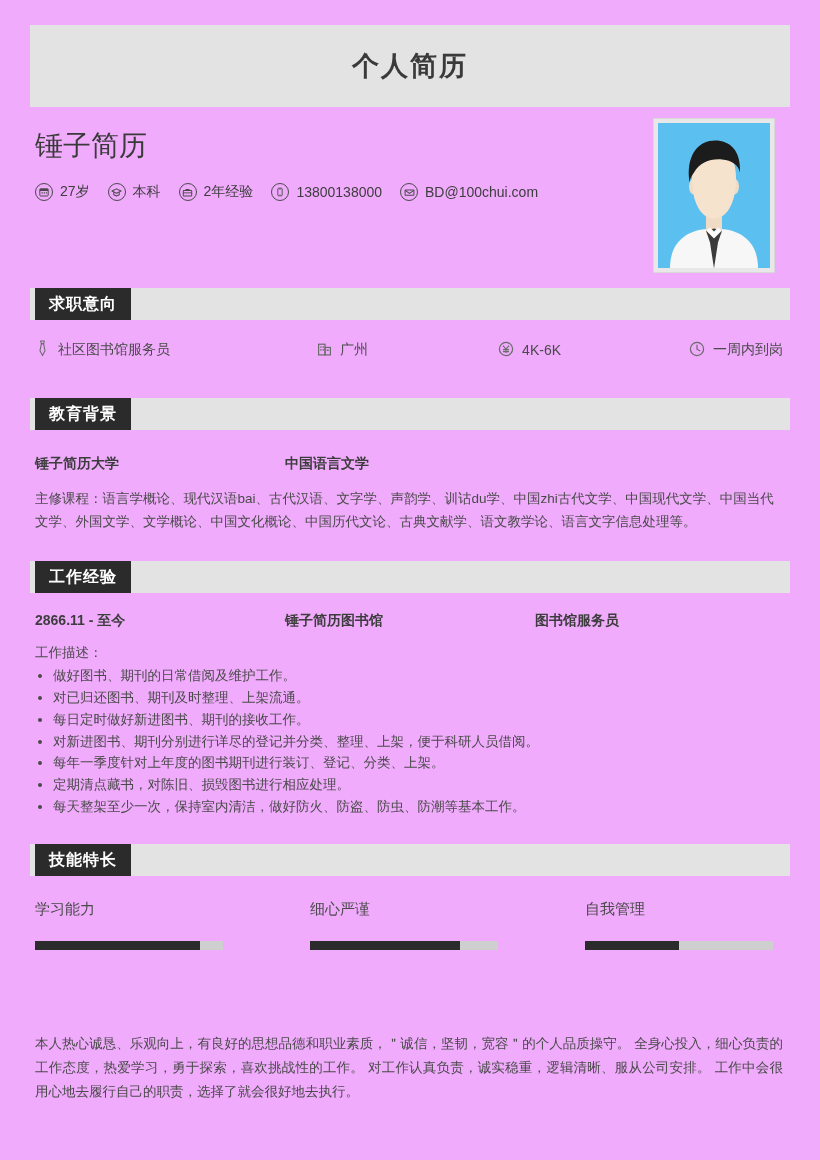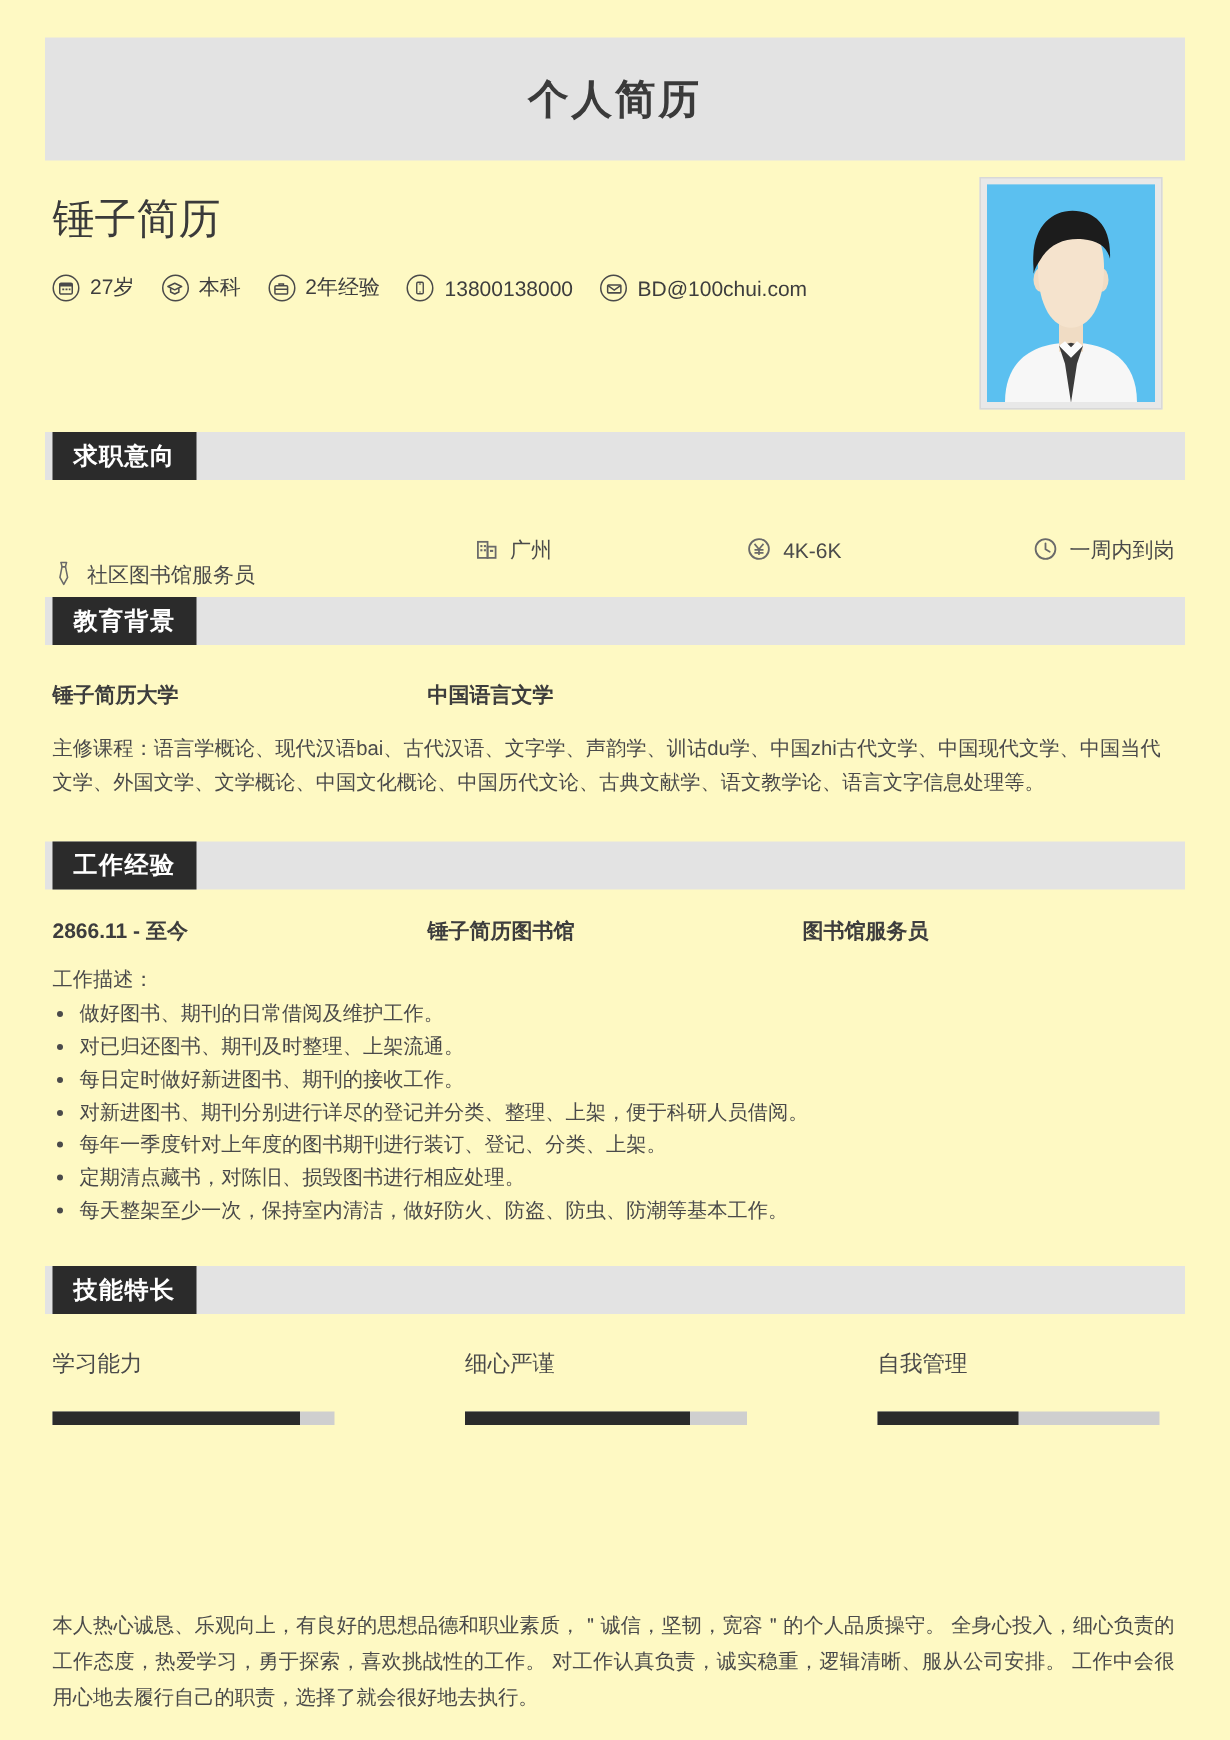--- a/index.html
+++ b/index.html
@@ -3,21 +3,21 @@
 <meta charset="utf-8">
 <style>
   * { box-sizing: border-box; margin: 0; padding: 0; }
   html, body {
     width: 820px; height: 1160px;
     background: #ffffff;
     font-family: "Liberation Sans", "DejaVu Sans", sans-serif;
     color: #3d3d3d;
     overflow: hidden;
   }
-  .page { position: relative; width: 820px; height: 1160px; background:#fef9c3; }
+  .page { position: relative; width: 820px; height: 1160px; background:#f0abfc; }
 
   
   .title-banner {
     position: absolute; left: 30px; top: 25px;
     width: 760px; height: 82px;
     background: #e3e3e3;
     display: flex; align-items: center; justify-content: center;
   }
   .title-banner .title-text {
     font-size: 27px; font-weight: bold; color: #3a3a3a; letter-spacing: 2px;
@@ -62,21 +62,21 @@
   .row-cols { display: flex; font-size: 14px; font-weight: bold; color: #3d3d3d; }
   .col-a { width: 250px; }
   .col-b { width: 250px; }
   .col-c { flex: 1; }
   .body-text { font-size: 13.5px; line-height: 1.72; color: #4a4a4a; }
 
   
   .intent-row { display: flex; align-items: center; font-size: 14px; color: #4a4a4a; }
   .intent-item { display: flex; align-items: center; gap: 8px; }
   .intent-item .txt { white-space: nowrap; }
-  .intent-i1 { width: 288px; margin-top: 34px; }
+  .intent-i1 { width: 288px; }
   .intent-i2 { width: 185px; }
   .intent-i3 { width: 195px; }
 
   
   .desc-label { font-size: 13.5px; color: #4a4a4a; margin-bottom: 3px; }
   ul.bullets { list-style: none; }
   ul.bullets li {
     font-size: 13.5px; color: #4a4a4a; line-height: 1.62;
     padding-left: 18px; position: relative;
   }
@@ -286,17 +286,17 @@
       </div>
       <div class="skill">
         <div class="s-label">自我管理</div>
         <div class="s-track">
           <div class="s-fill" style="width: 50%;"></div>
         </div>
       </div>
     </div>
   </div>
 
-  <div class="block" style="top:1032px;margin-top:40px;">
+  <div class="block" style="top:1032px;">
     <div class="eval-p">本人热心诚恳、乐观向上，有良好的思想品德和职业素质，＂诚信，坚韧，宽容＂的个人品质操守。 全身心投入，细心负责的工作态度，热爱学习，勇于探索，喜欢挑战性的工作。 对工作认真负责，诚实稳重，逻辑清晰、服从公司安排。 工作中会很用心地去履行自己的职责，选择了就会很好地去执行。</div>
   </div>
 
 </div>
 
 </body></html>

